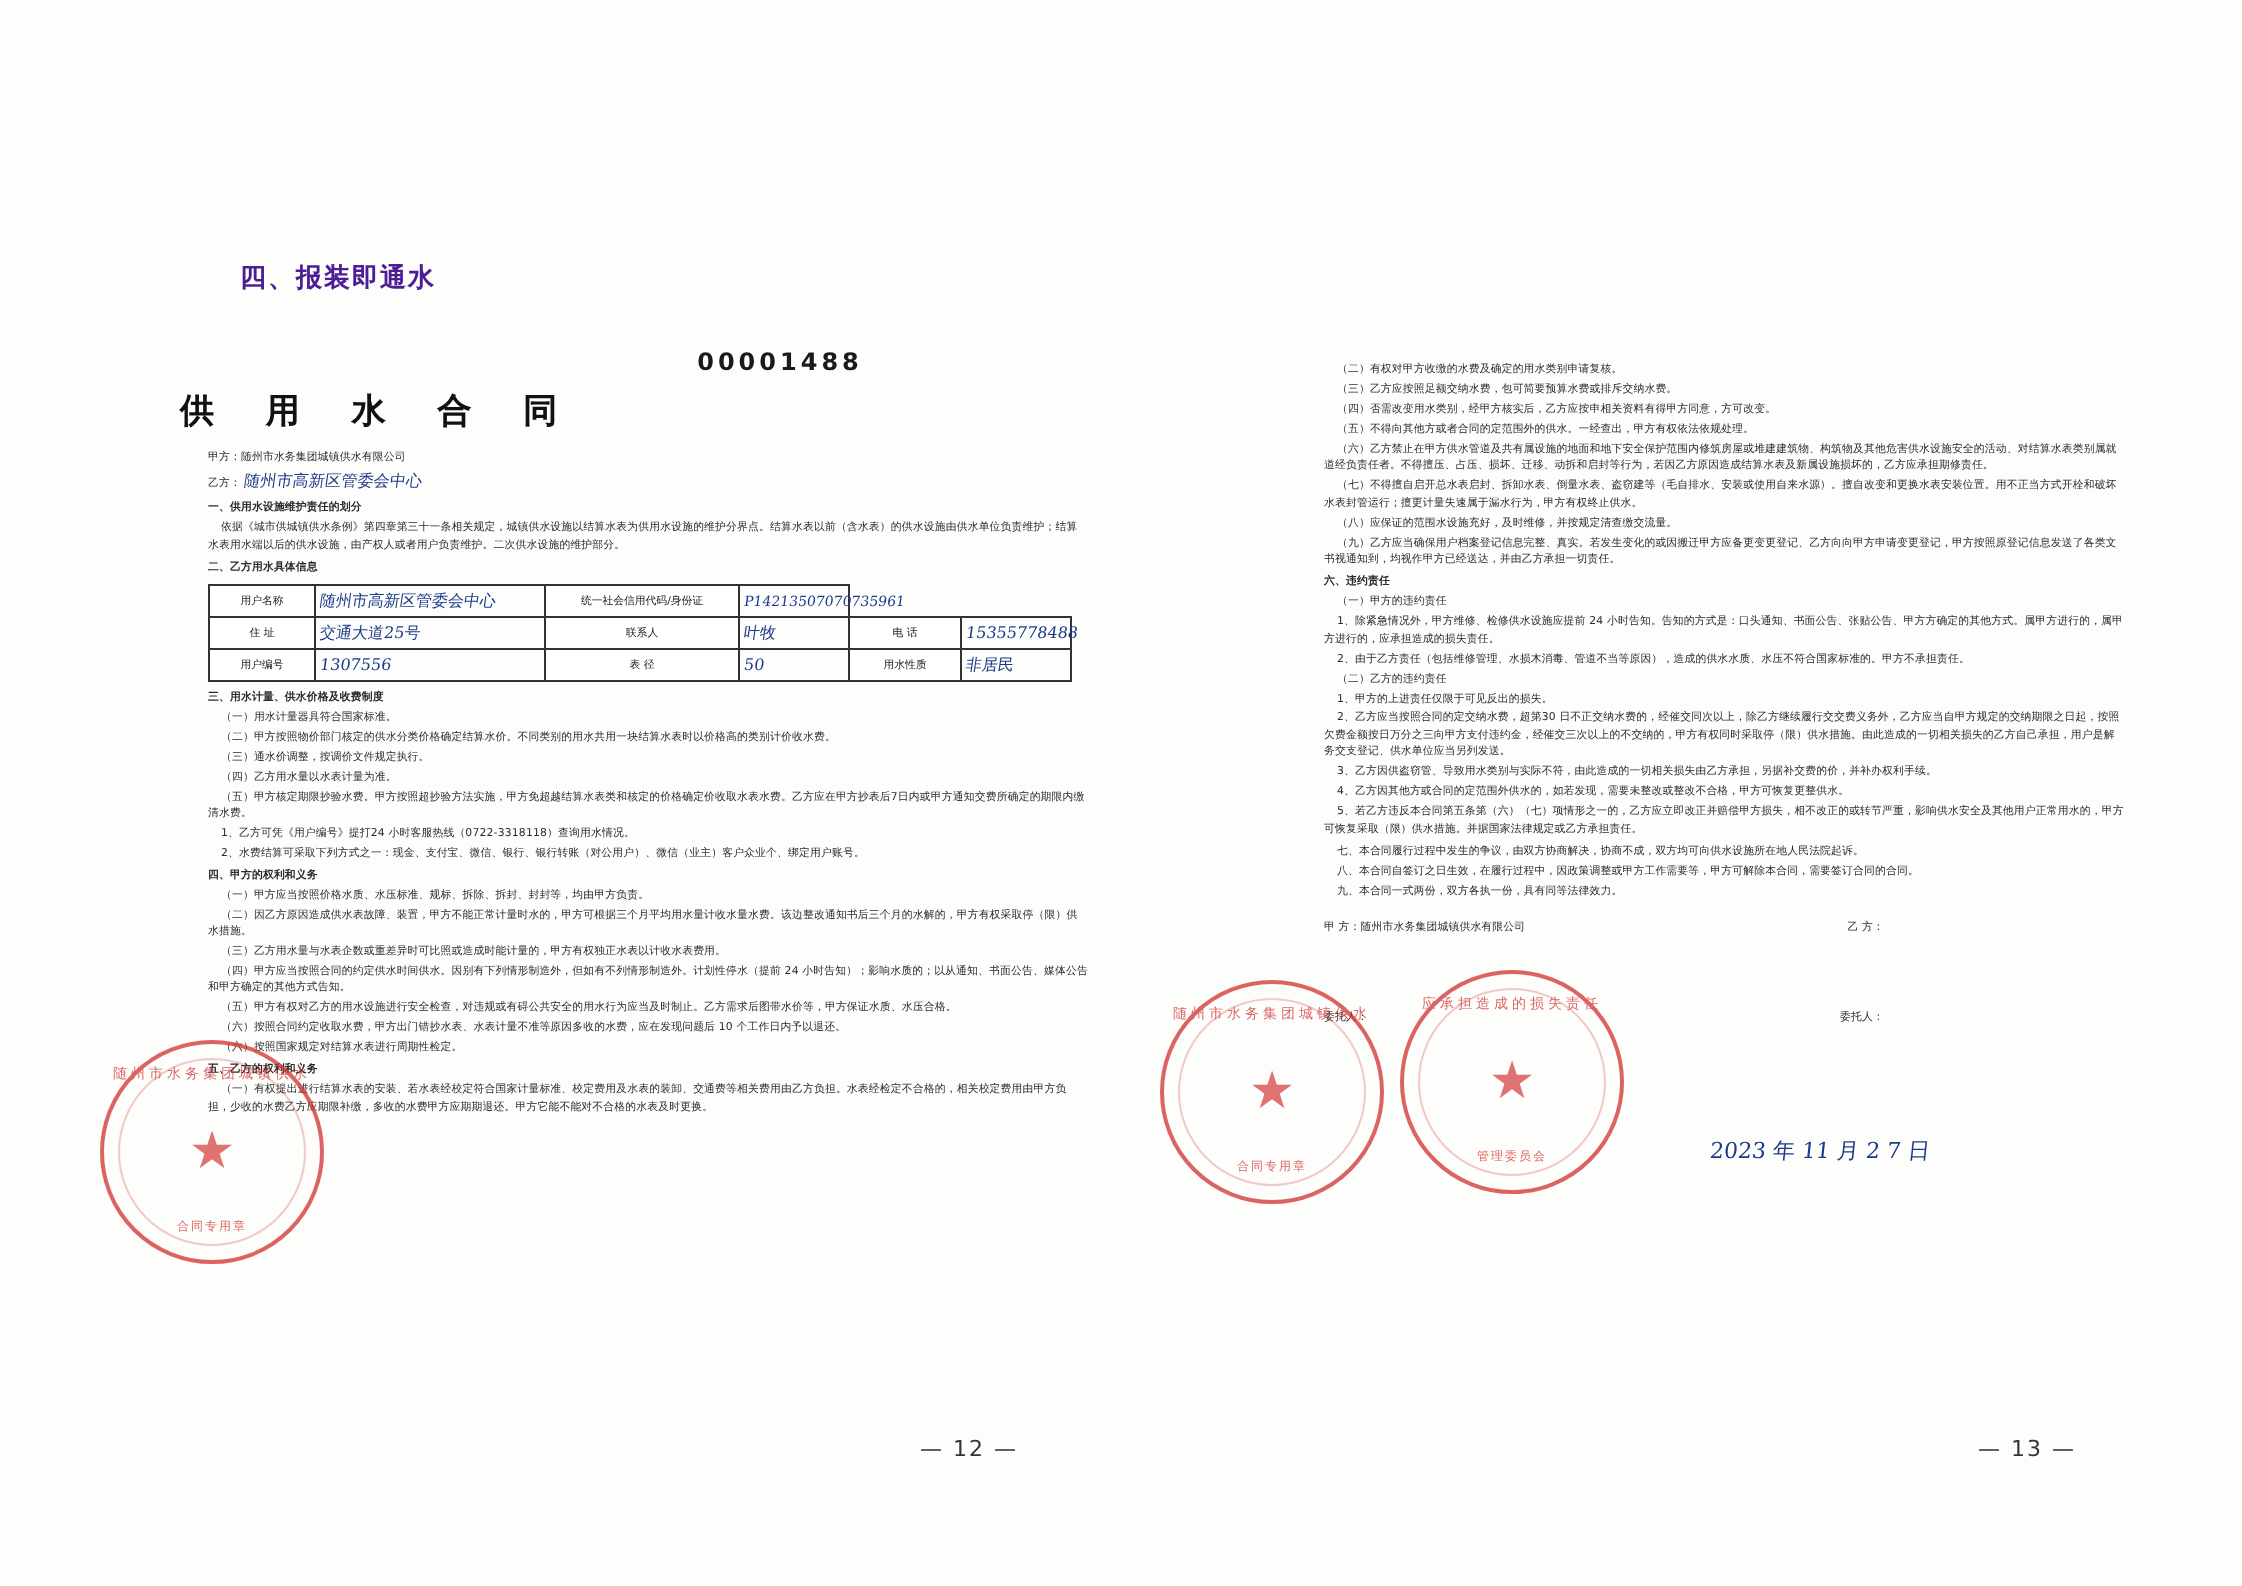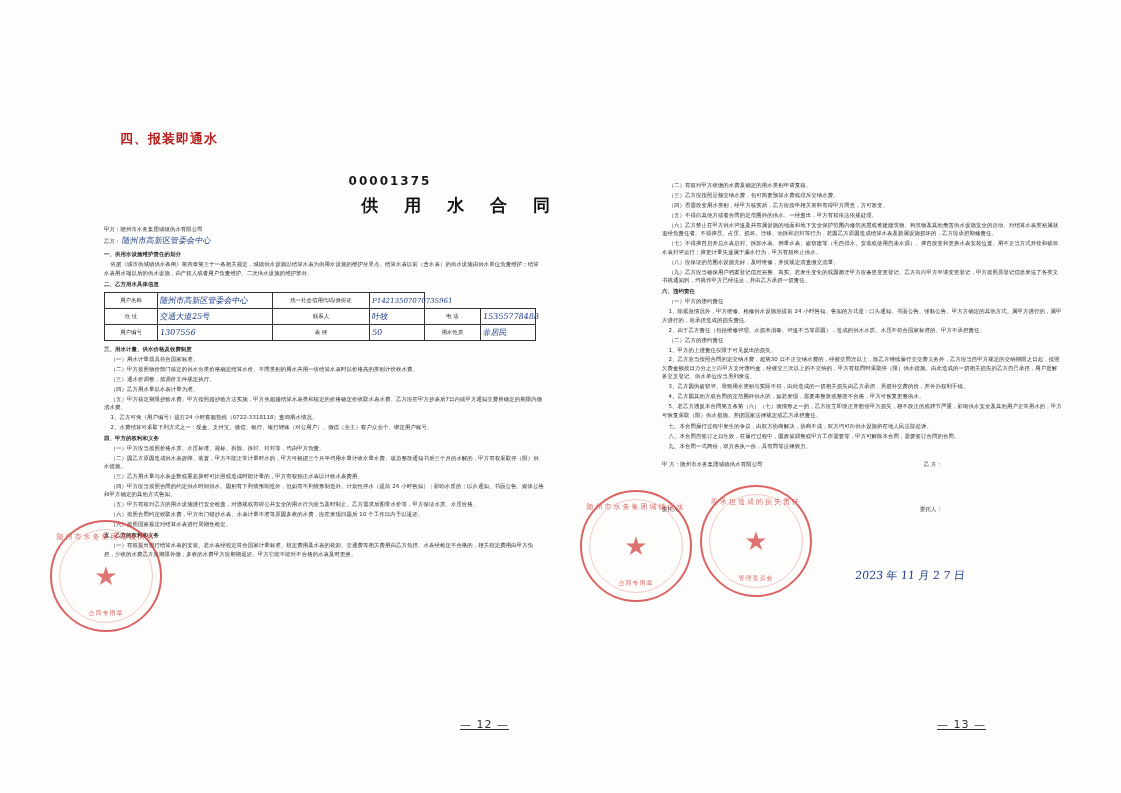--- a/index.html
+++ b/index.html
@@ -31,21 +31,21 @@
     position: absolute;
     left: 640px;
     top: 20px;
     width: 430px;
     height: 740px;
   }
   .sec-head {
     font-family: "DejaVu Sans", "Liberation Sans", sans-serif;
     font-weight: bold;
     font-size: 13px;
-    color: #b91c1c;
+    color: #4c1d95;
     margin: 110px 0 0 30px;
     letter-spacing: 1px;
   }
   .para {
     font-size: 12.5px;
     color: #222;
     line-height: 1.9;
     margin: 12px 0 0 0;
     text-indent: 2em;
     letter-spacing: 0.5px;
@@ -53,21 +53,21 @@
   .doc-no {
     text-align: center;
     font-weight: bold;
     font-size: 12px;
     letter-spacing: 2px;
     color: #1a1a1a;
     margin-top: 26px;
     margin-left: 130px;
   }
   .contract-title {
-    text-align: right;
+    text-align: left;
     font-size: 17px;
     font-weight: bold;
     letter-spacing: 10px;
     color: #111;
     margin-top: 6px;
   }
   .tiny {
     font-size: 5.4px;
     line-height: 1.55;
     color: #2a2a2a;
@@ -143,24 +143,23 @@
     letter-spacing: 1px;
   }
   .stamp1 { left: 50px; top: 520px; }
   .stamp2 { left: 580px; top: 490px; }
   .stamp3 { left: 700px; top: 485px; }
   .pagenum {
     position: absolute;
     font-size: 11px;
     color: #333;
     letter-spacing: 1px;
-    text-decoration: underline;
   }
   .pg-left { left: 460px; top: 718px; }
-  .pg-right { left: 937px; top: 718px; }
+  .pg-right { left: 989px; top: 718px; }
   .sign-row {
     display: flex;
     justify-content: space-between;
     font-size: 5.6px;
     margin-top: 4px;
   }
   .date-hand {
     position: absolute;
     left: 855px;
     top: 562px;
@@ -178,21 +177,21 @@
 </head>
 <body>
 
 <div class="page">
 
   <div class="left-page">
 
     <div class="sec-head">四、报装即通水</div>
 
 
-    <div class="doc-no">00001375</div>
+    <div class="doc-no">00001488</div>
     <div class="contract-title">供 用 水 合 同</div>
 
     <div class="contract-body lp-lines" style="margin-left:14px;">
 
       <p class="tiny">甲方：随州市水务集团城镇供水有限公司</p>
       <p class="tiny">
         <span>乙方：</span>
         <span class="hw">随州市高新区管委会中心</span>
       </p>
 

